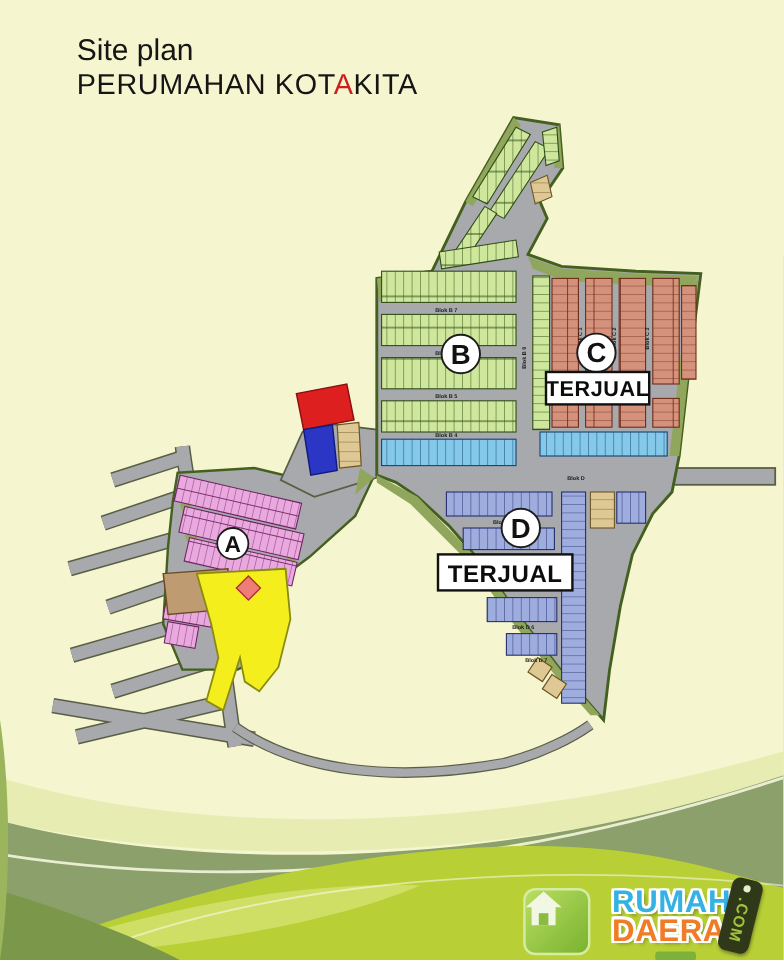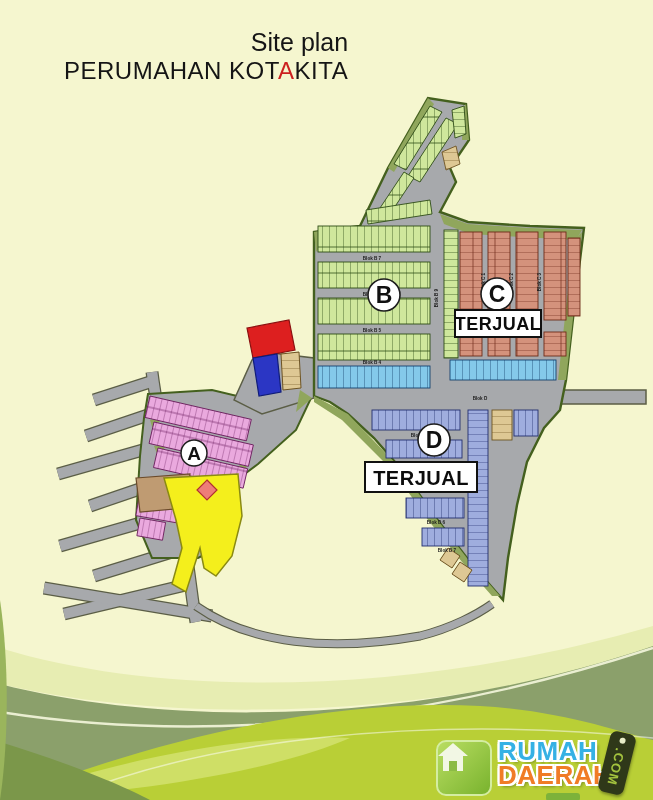--- a/index.html
+++ b/index.html
@@ -1,31 +1,31 @@
 <!DOCTYPE html>
 <html><head>
 <meta charset="utf-8">
 <style>
   html,body{margin:0;padding:0;background:#ddd;}
   .canvas{position:relative;width:653px;height:800px;overflow:hidden;background:#f5f6cf;
           font-family:"Liberation Sans",sans-serif;}
-  .title{position:absolute;left:64px;top:28px;color:#151515;line-height:1.15;z-index:3;text-align:right;}
+  .title{position:absolute;left:64px;top:28px;color:#151515;line-height:1.15;z-index:3;}
   .title .l1{font-size:25px;font-weight:500;}
   .title .l2{font-size:24px;font-weight:500;letter-spacing:.5px;}
   .title .accent{color:#cc2020;}
   svg{position:absolute;left:0;top:0;}
   .lotstroke{stroke-width:.9;}
   .roadlbl{font-size:4.6px;font-weight:bold;fill:#1b1b1b;text-anchor:middle;}
   .circlbl{font-weight:600;fill:#111;text-anchor:middle;}
   .terjual{font-weight:800;fill:#0c0c0c;text-anchor:middle;letter-spacing:.5px;}
   
   .logo{position:absolute;left:436px;top:740px;z-index:5;display:flex;align-items:flex-start;}
   .logo-house{width:52px;height:52px;border-radius:10px;border:2px solid #d4eda2;
               background:linear-gradient(135deg,#b9dd62,#79b32e);display:flex;align-items:center;justify-content:center;}
-  .logo-words{margin-left:6px;line-height:.92;}
+  .logo-words{margin-left:18px;line-height:.92;}
   .logo-words .w{font-size:26px;font-weight:900;letter-spacing:.5px;
      text-shadow:-2px -2px 0 #fff,2px -2px 0 #fff,-2px 2px 0 #fff,2px 2px 0 #fff,0 -2px 0 #fff,0 2px 0 #fff,-2px 0 0 #fff,2px 0 0 #fff,3px 3px 3px rgba(60,80,10,.45);}
   .w.rumah{color:#35b1e4;}
   .w.daerah{color:#f07c26;}
   .logo-tag{position:absolute;left:168px;top:-8px;width:26px;height:62px;background:#2f3819;
             border-radius:7px;transform:rotate(14deg);display:flex;align-items:center;justify-content:center;
             box-shadow:1px 2px 3px rgba(0,0,0,.35);}
   .logo-tag .hole{position:absolute;top:5px;left:10px;width:6px;height:6px;border-radius:50%;background:#e8edc8;}
   .logo-tag .tagtxt{writing-mode:vertical-rl;font-size:13px;font-weight:800;color:#a3c23e;letter-spacing:1px;margin-top:8px;}
   .logo-chip{position:absolute;left:110px;top:53px;width:34px;height:8px;border-radius:3px;background:#7db23a;}

